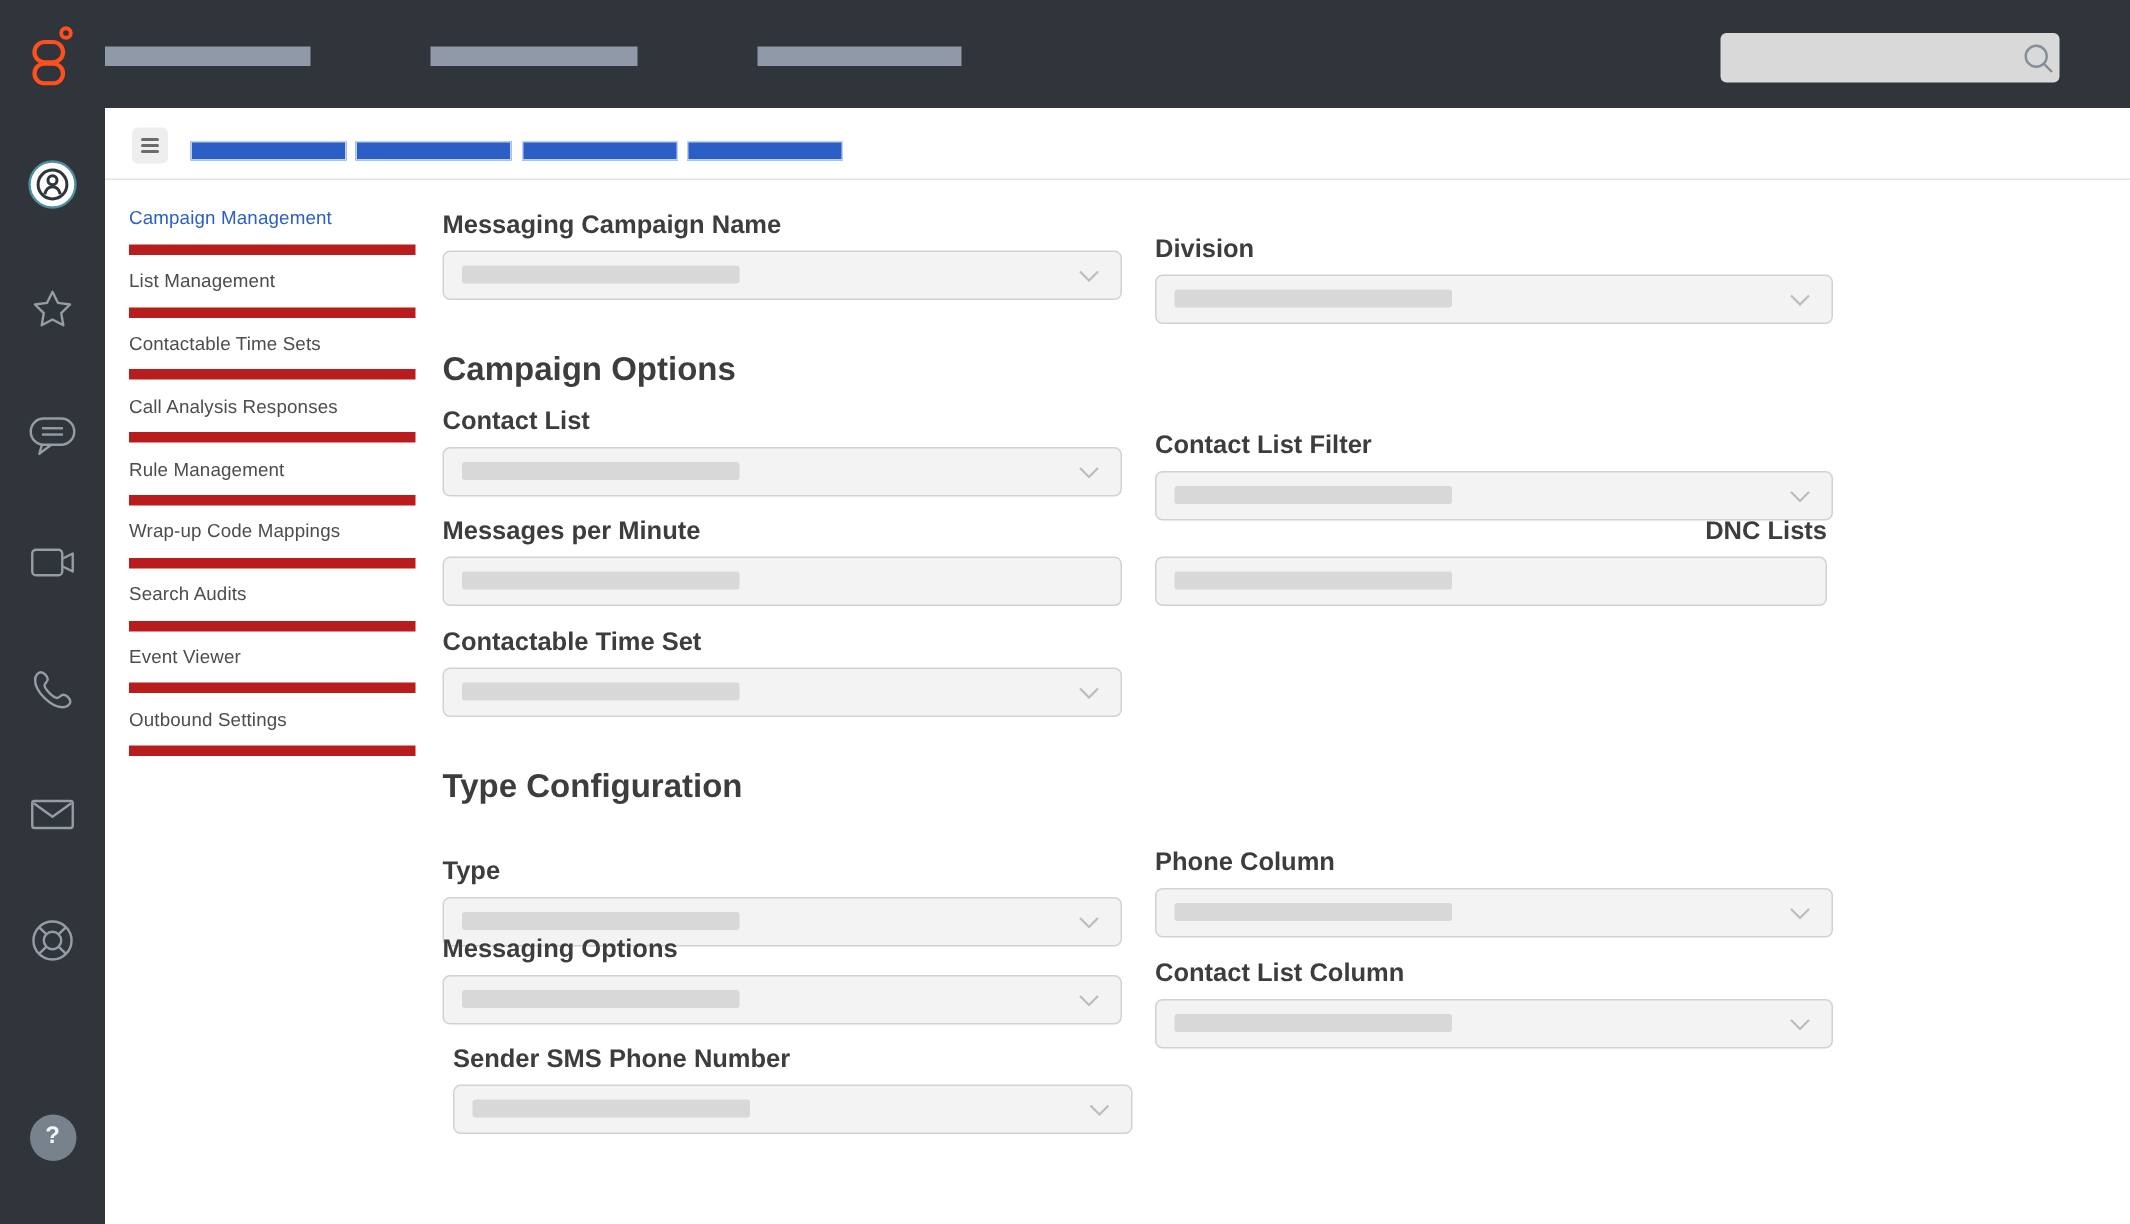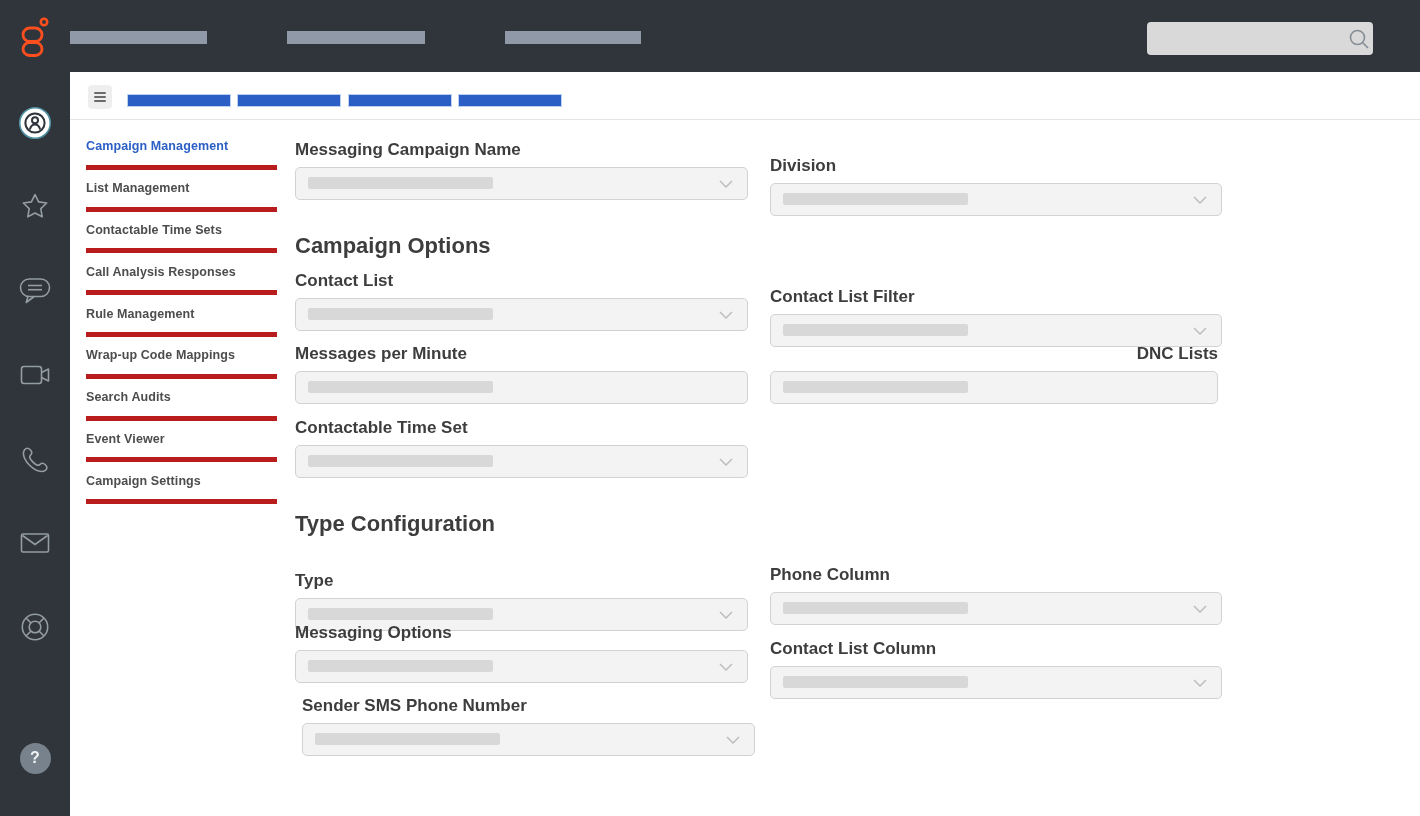--- a/index.html
+++ b/index.html
@@ -38,22 +38,22 @@
   .burger { position:absolute; left:18px; top:13px; width:24px; height:24px; background:#eeeeee;
             border:none; border-radius:4px; cursor:pointer; display:flex; flex-direction:column;
             align-items:center; justify-content:center; gap:2.6px; }
   .burger i { display:block; width:12px; height:1.8px; background:#6b6b6b; border-radius:1px; }
   .tab-ph { position:absolute; top:22px; width:104px; height:13px; background:#2b5fc6;
             border:1px solid #bcd0f0; cursor:pointer; }
   .tab-ph.t1 { left:57px; } .tab-ph.t2 { left:167px; } .tab-ph.t3 { left:278px; } .tab-ph.t4 { left:388px; }
 
   
   .menu { position:absolute; left:16px; top:56px; width:191px; list-style:none; }
-  .menu li { height:41.8px; display:flex; align-items:center; border-bottom:5px solid #b91c1c;
-             font-size:12.5px; color:#4d4d4d; font-weight:700; cursor:pointer; letter-spacing:.1px; }
+  .menu li { height:41.8px; display:flex; align-items:center; border-bottom:7px solid #b91c1c;
+             font-size:12.5px; color:#4d4d4d; font-weight:400; cursor:pointer; letter-spacing:.1px; }
   .menu li.active { color:#2b5fc6; }
 
   
   .fg { position:absolute; }
   .fg label { display:block; font-size:17px; font-weight:600; color:#3d3d3d; margin-bottom:9px; line-height:17px; }
   .field { position:relative; height:33px; background:#f3f3f4; border:1px solid #d2d2d2; border-radius:5px; cursor:pointer; }
   .field .bar { position:absolute; left:12px; top:9px; width:185px; height:12px; background:#d8d8d8; border-radius:2px; }
   .field .chev { position:absolute; right:14px; top:12px; }
   .heading { position:absolute; font-size:22px; font-weight:700; color:#3d3d3d; }
   .w-left  { width:453px; }
@@ -160,21 +160,21 @@
 
     <ul class="menu">
       <li class="active">Campaign Management</li>
       <li>List Management</li>
       <li>Contactable Time Sets</li>
       <li>Call Analysis Responses</li>
       <li>Rule Management</li>
       <li>Wrap-up Code Mappings</li>
       <li>Search Audits</li>
       <li>Event Viewer</li>
-      <li>Campaign Settings</li>
+      <li>Outbound Settings</li>
     </ul>
 
     <section>
 
       <div class="fg w-left" style="left:225px; top:69px">
         <label>Messaging Campaign Name</label>
         <div class="field">
           <span class="bar"></span>
           <svg class="chev" width="14" height="8" viewBox="0 0 14 8">
               <path d="M1 1l6 6 6-6" fill="none" stroke="#bdbdbd" stroke-width="1.5"></path>

